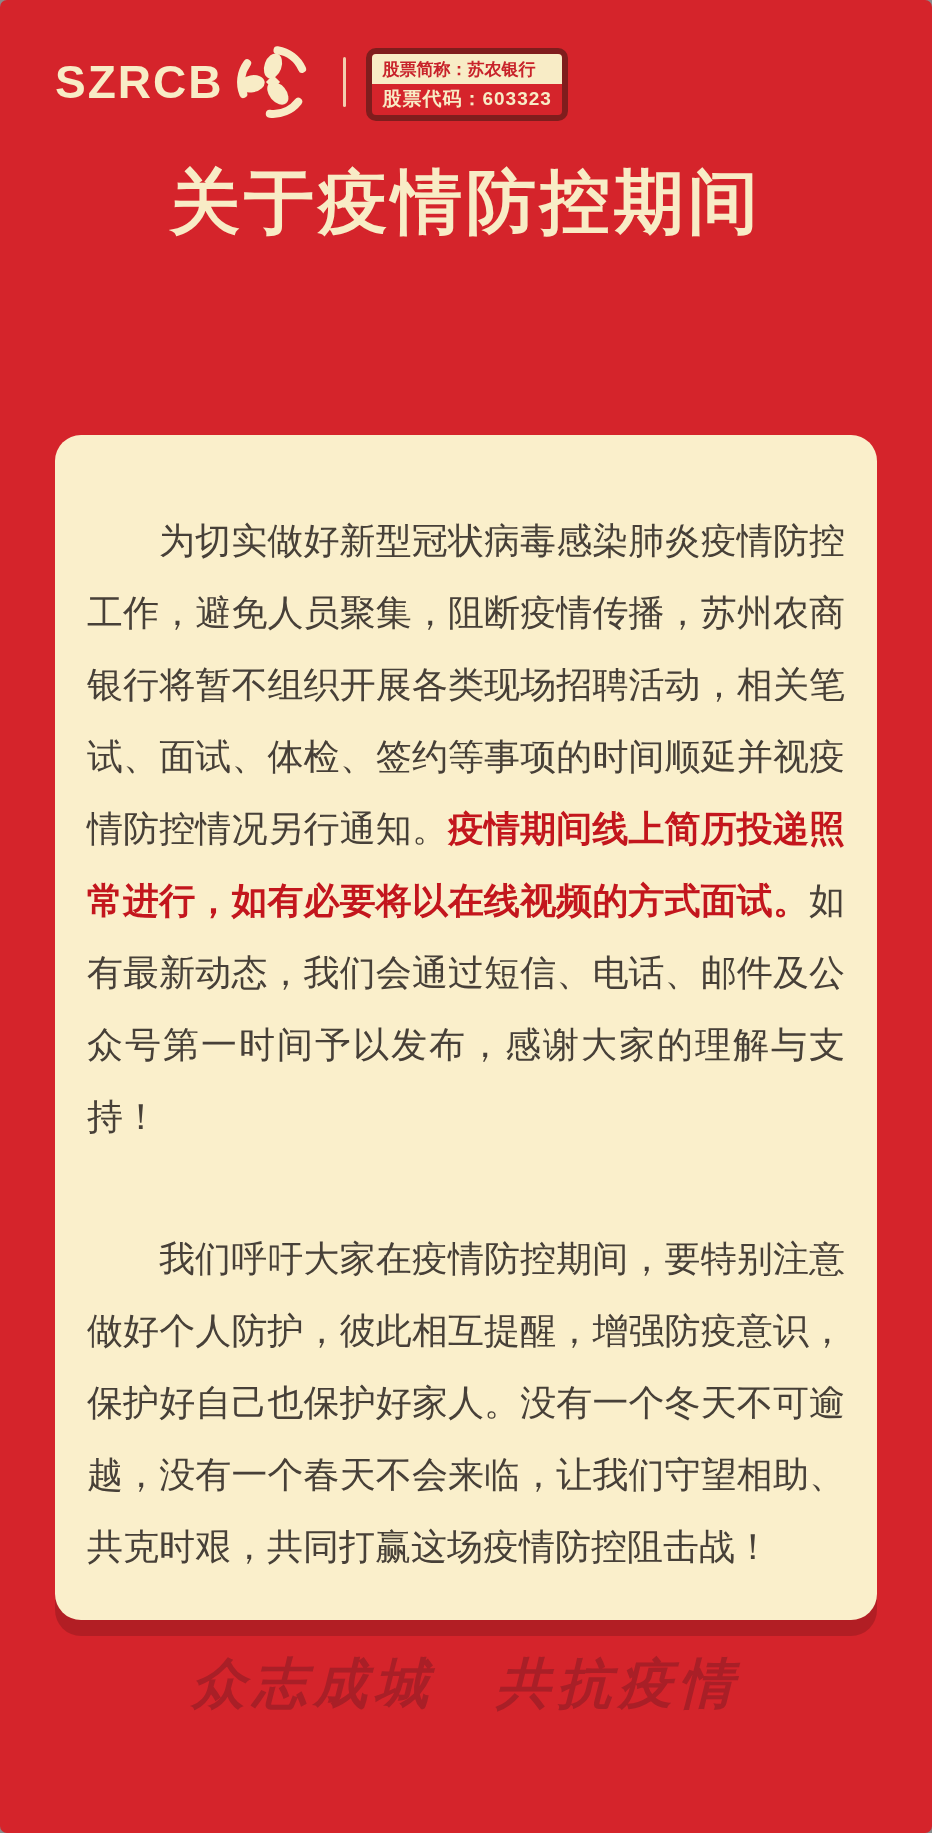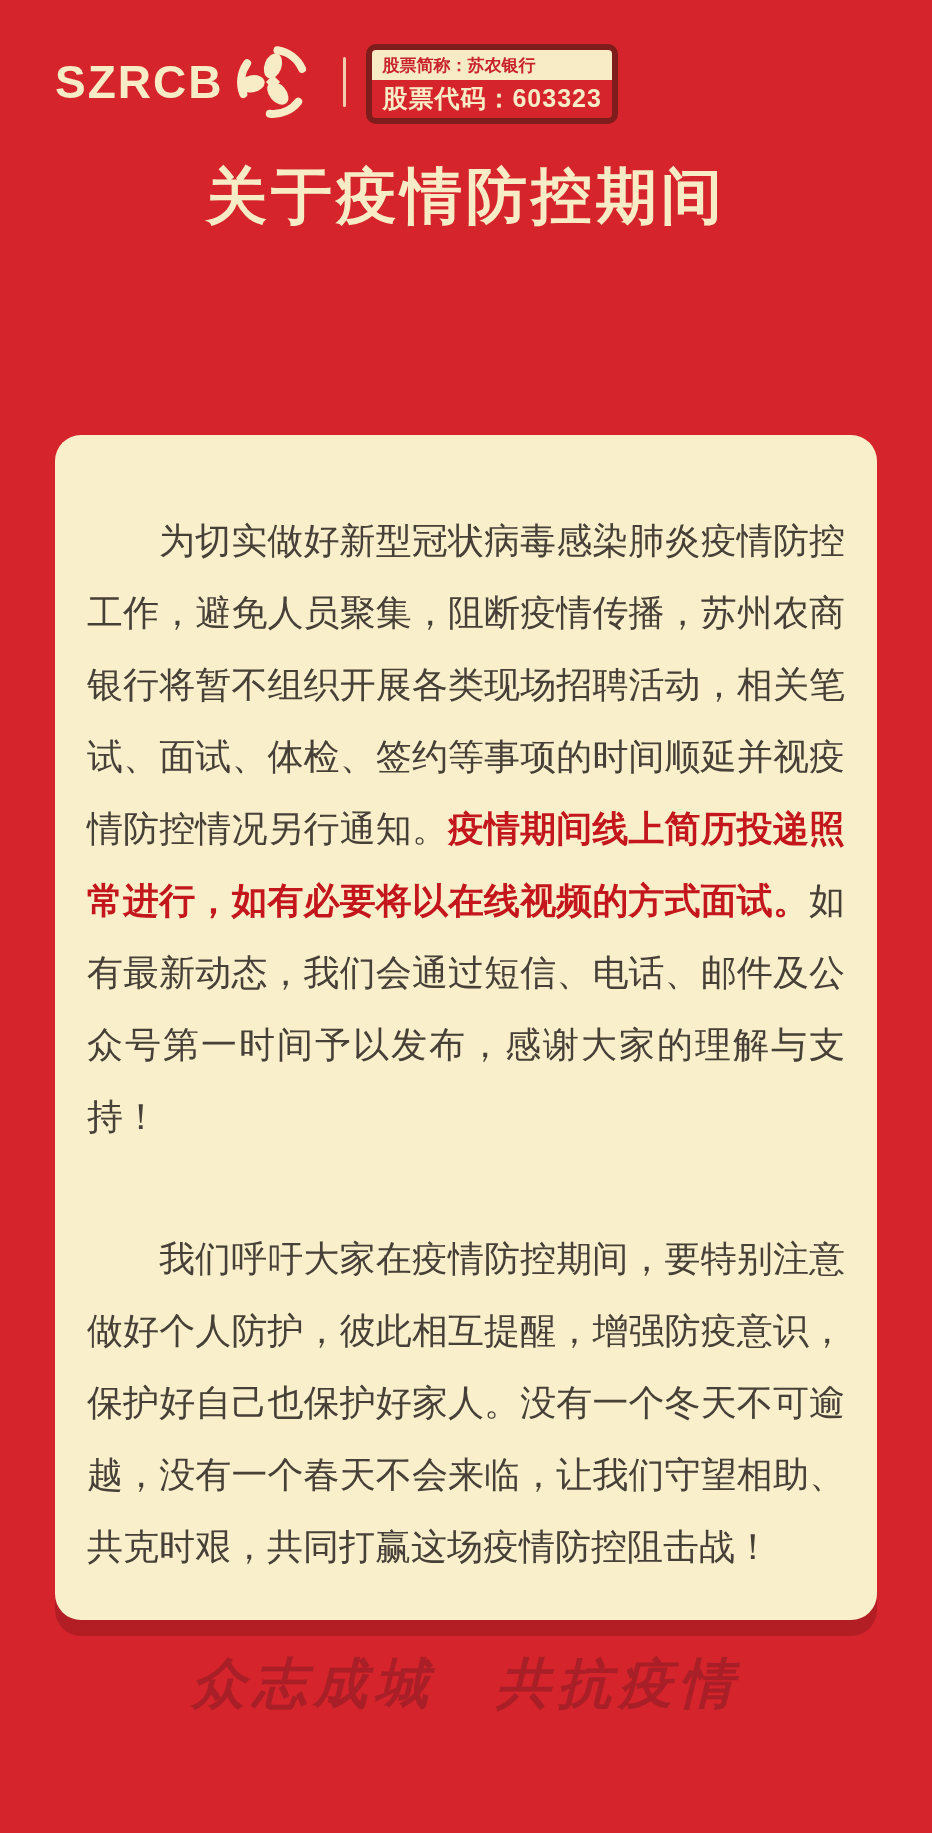--- a/index.html
+++ b/index.html
@@ -6,20 +6,21 @@
   body {
     font-family: "Liberation Sans", "DejaVu Sans", sans-serif;
     background: #8a8a8a;
   }
   .poster {
     position: relative;
     width: 932px;
     height: 1833px;
     background: #D5242B;
     overflow: hidden;
+    border-radius: 7px;
   }
 
   
   .header {
     position: absolute;
     top: 42px;
     left: 55px;
     right: 40px;
     height: 80px;
     display: flex;
@@ -61,37 +62,37 @@
   .stock-name-row {
     background: #F8ECC6;
     color: #C8222A;
     font-size: 17px;
     font-weight: 600;
     padding: 4px 10px 3px 10px;
     white-space: nowrap;
   }
   .stock-code-row {
     color: #F8ECC6;
-    font-size: 25px;
+    font-size: 19px;
     font-weight: bold;
     padding: 2px 10px 3px 10px;
     white-space: nowrap;
     letter-spacing: 1px;
   }
 
   
   .title {
     position: absolute;
     top: 158px;
     left: 0;
     width: 100%;
     text-align: center;
     color: #F8ECC6;
     font-weight: 800;
-    font-size: 61px;
+    font-size: 70px;
     line-height: 1.27;
     letter-spacing: 4px;
   }
 
   
   .card {
     position: absolute;
     top: 435px;
     left: 55px;
     width: 822px;

